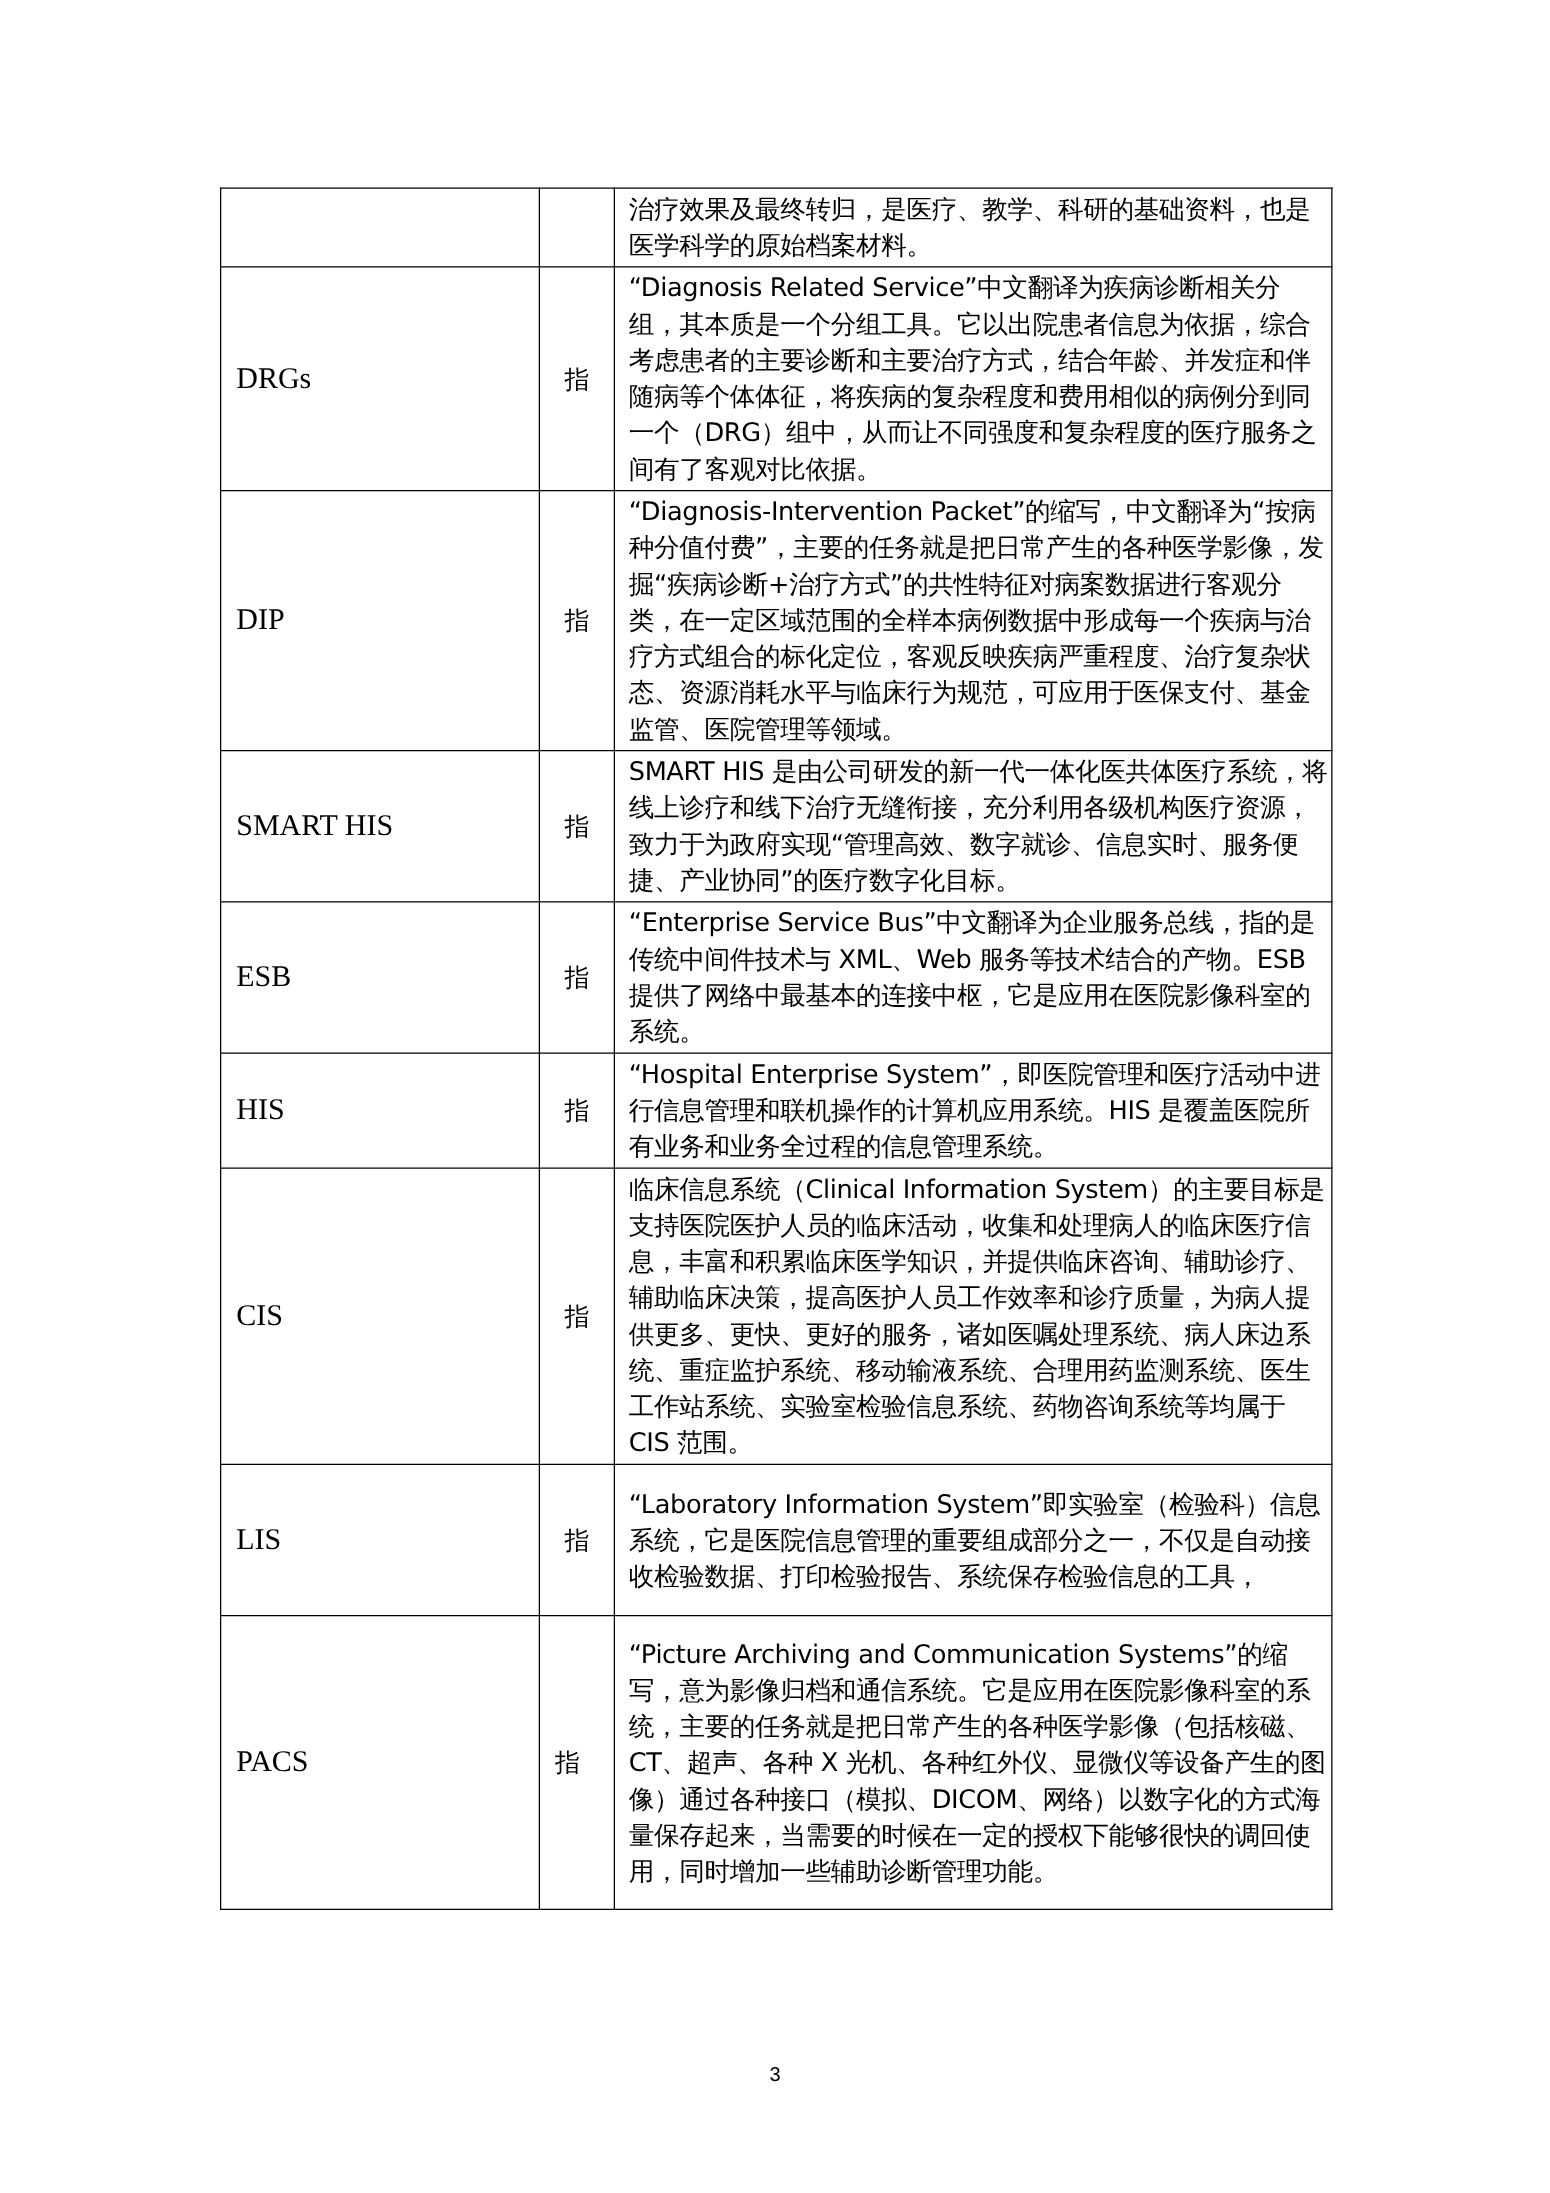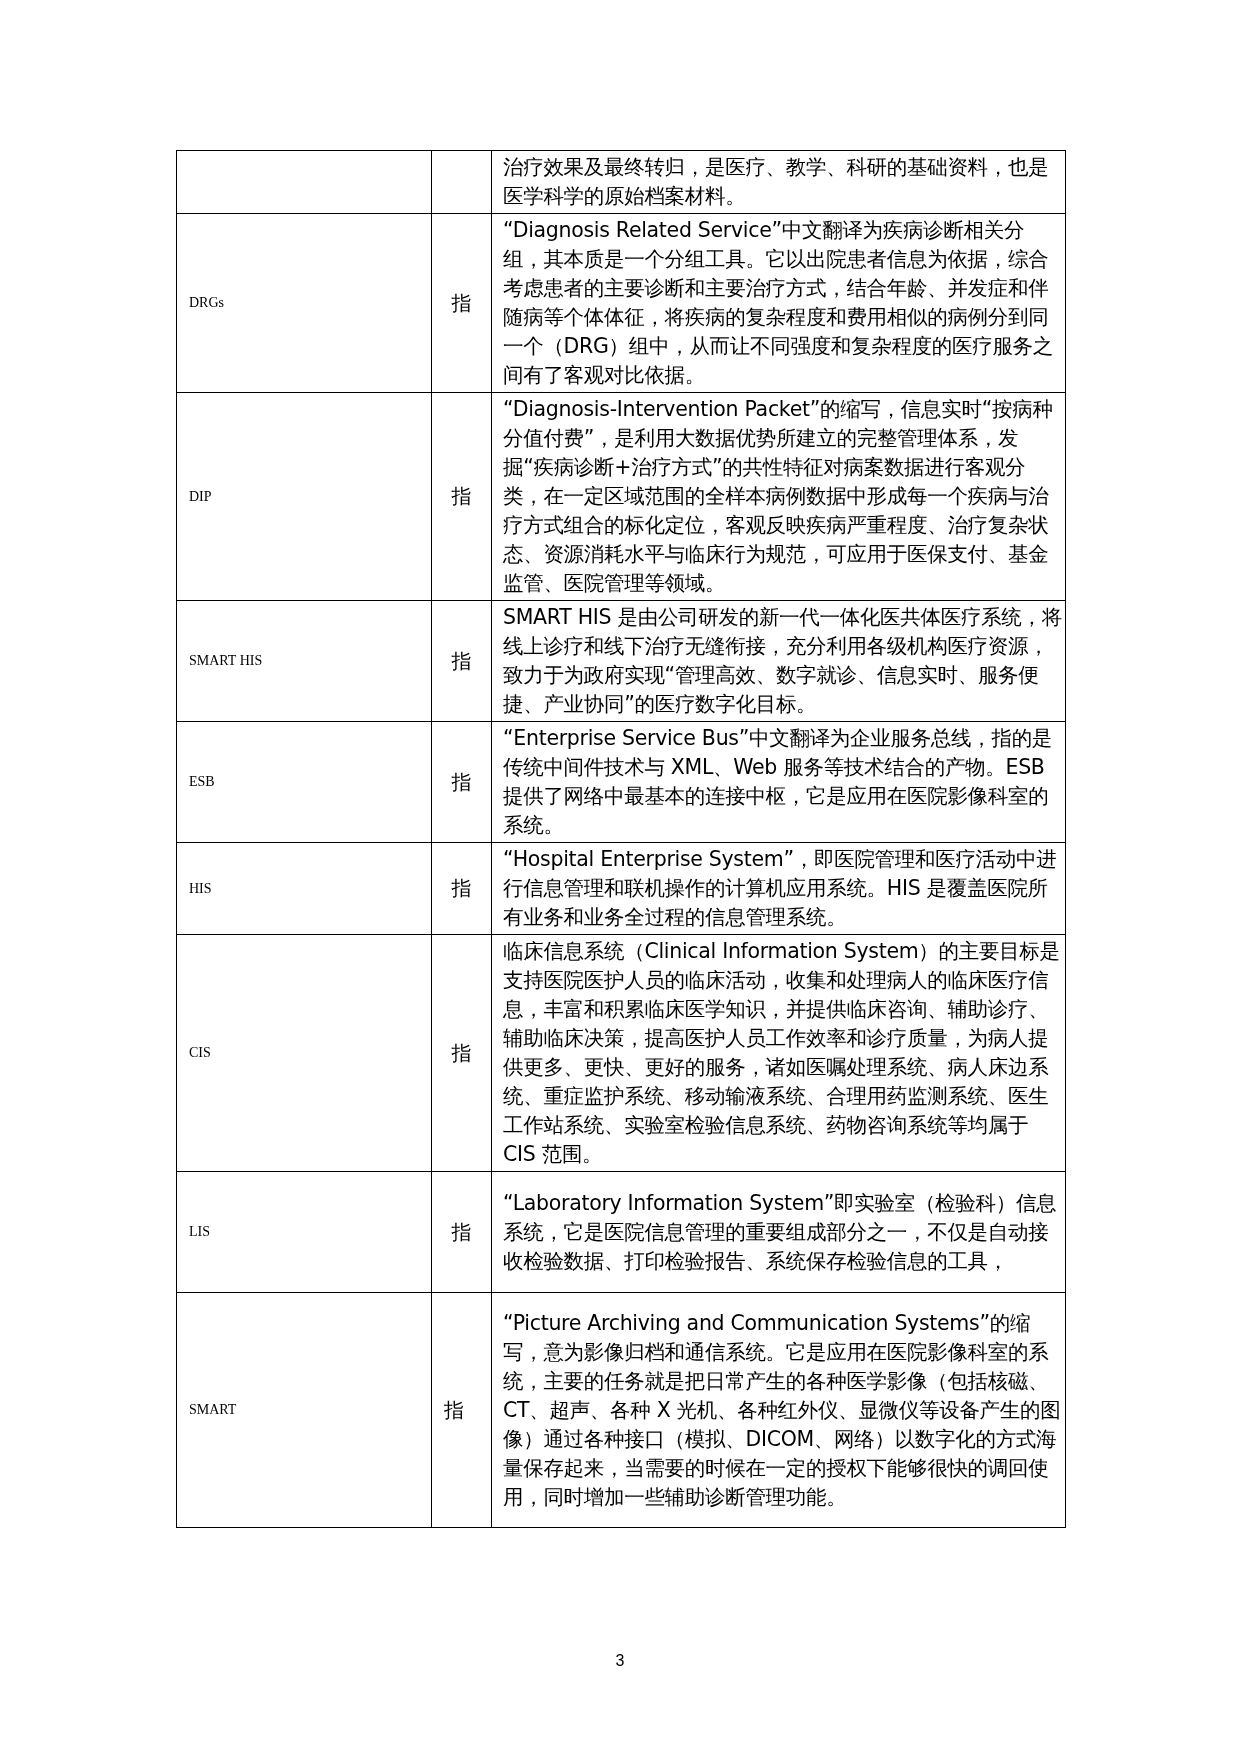--- a/index.html
+++ b/index.html
@@ -8,21 +8,21 @@
   table.glossary {
     position: absolute; left: 176px; top: 150px;
     width: 889px; border-collapse: collapse; table-layout: fixed;
     color: #000;
   }
   table.glossary td {
     border: 1.5px solid #000; padding: 0; vertical-align: middle;
   }
   td.term {
     width: 255px; padding-left: 12px !important;
-    font-family: "Liberation Serif", "DejaVu Serif", serif; font-size: 14px;
+    font-family: "Liberation Serif", "DejaVu Serif", serif; font-size: 24px;
   }
   td.mark {
     width: 60px; text-align: center;
     font-family: "DejaVu Sans", "Liberation Sans", sans-serif; font-size: 20px;
   }
   td.mark.left { text-align: left; padding-left: 12px !important; }
   td.desc {
     padding: 2px 2px 2px 11px !important; vertical-align: top;
     font-family: "DejaVu Sans", "Liberation Serif", sans-serif;
     font-size: 20.5px; line-height: 29px; letter-spacing: -0.3px;
@@ -49,21 +49,21 @@
         <td class="desc">治疗效果及最终转归，是医疗、教学、科研的基础资料，也是医学科学的原始档案材料。</td>
       </tr>
       <tr style="height:176px">
         <td class="term">DRGs</td>
         <td class="mark">指</td>
         <td class="desc">“Diagnosis Related Service”中文翻译为疾病诊断相关分组，其本质是一个分组工具。它以出院患者信息为依据，综合考虑患者的主要诊断和主要治疗方式，结合年龄、并发症和伴随病等个体体征，将疾病的复杂程度和费用相似的病例分到同一个（DRG）组中，从而让不同强度和复杂程度的医疗服务之间有了客观对比依据。</td>
       </tr>
       <tr style="height:208px">
         <td class="term">DIP</td>
         <td class="mark">指</td>
-        <td class="desc">“Diagnosis-Intervention Packet”的缩写，信息实时“按病种分值付费”，是利用大数据优势所建立的完整管理体系，发掘“疾病诊断+治疗方式”的共性特征对病案数据进行客观分类，在一定区域范围的全样本病例数据中形成每一个疾病与治疗方式组合的标化定位，客观反映疾病严重程度、治疗复杂状态、资源消耗水平与临床行为规范，可应用于医保支付、基金监管、医院管理等领域。</td>
+        <td class="desc">“Diagnosis-Intervention Packet”的缩写，中文翻译为“按病种分值付费”，主要的任务就是把日常产生的各种医学影像，发掘“疾病诊断+治疗方式”的共性特征对病案数据进行客观分类，在一定区域范围的全样本病例数据中形成每一个疾病与治疗方式组合的标化定位，客观反映疾病严重程度、治疗复杂状态、资源消耗水平与临床行为规范，可应用于医保支付、基金监管、医院管理等领域。</td>
       </tr>
       <tr style="height:119px">
         <td class="term">SMART HIS</td>
         <td class="mark">指</td>
         <td class="desc">SMART HIS 是由公司研发的新一代一体化医共体医疗系统，将线上诊疗和线下治疗无缝衔接，充分利用各级机构医疗资源，致力于为政府实现“管理高效、数字就诊、信息实时、服务便捷、产业协同”的医疗数字化目标。</td>
       </tr>
       <tr style="height:119px">
         <td class="term">ESB</td>
         <td class="mark">指</td>
         <td class="desc">“Enterprise Service Bus”中文翻译为企业服务总线，指的是传统中间件技术与 XML、Web 服务等技术结合的产物。ESB 提供了网络中最基本的连接中枢，它是应用在医院影像科室的系统。</td>
@@ -77,21 +77,21 @@
         <td class="term">CIS</td>
         <td class="mark">指</td>
         <td class="desc">临床信息系统（Clinical Information System）的主要目标是支持医院医护人员的临床活动，收集和处理病人的临床医疗信息，丰富和积累临床医学知识，并提供临床咨询、辅助诊疗、辅助临床决策，提高医护人员工作效率和诊疗质量，为病人提供更多、更快、更好的服务，诸如医嘱处理系统、病人床边系统、重症监护系统、移动输液系统、合理用药监测系统、医生工作站系统、实验室检验信息系统、药物咨询系统等均属于 CIS 范围。</td>
       </tr>
       <tr style="height:121px">
         <td class="term">LIS</td>
         <td class="mark">指</td>
         <td class="desc">“Laboratory Information System”即实验室（检验科）信息系统，它是医院信息管理的重要组成部分之一，不仅是自动接收检验数据、打印检验报告、系统保存检验信息的工具，</td>
       </tr>
       <tr style="height:235px">
-        <td class="term">SMART</td>
+        <td class="term">PACS</td>
         <td class="mark left">指</td>
         <td class="desc">“Picture Archiving and Communication Systems”的缩写，意为影像归档和通信系统。它是应用在医院影像科室的系统，主要的任务就是把日常产生的各种医学影像（包括核磁、 CT、超声、各种 X 光机、各种红外仪、显微仪等设备产生的图像）通过各种接口（模拟、DICOM、网络）以数字化的方式海量保存起来，当需要的时候在一定的授权下能够很快的调回使用，同时增加一些辅助诊断管理功能。</td>
       </tr>
     </tbody>
   </table>
 
   <div class="page-number">3</div>
 </div>
 
 </body></html>

